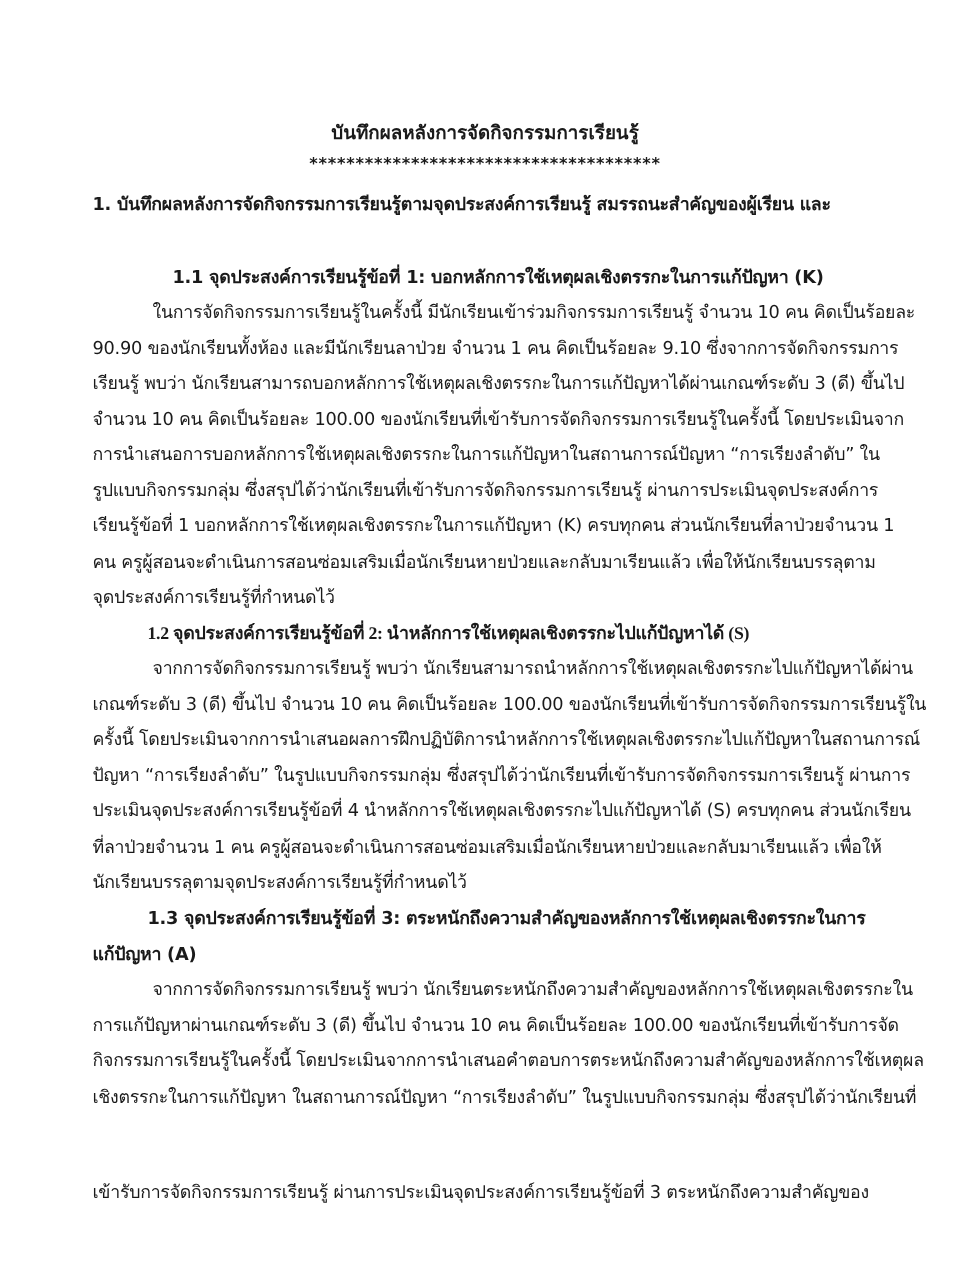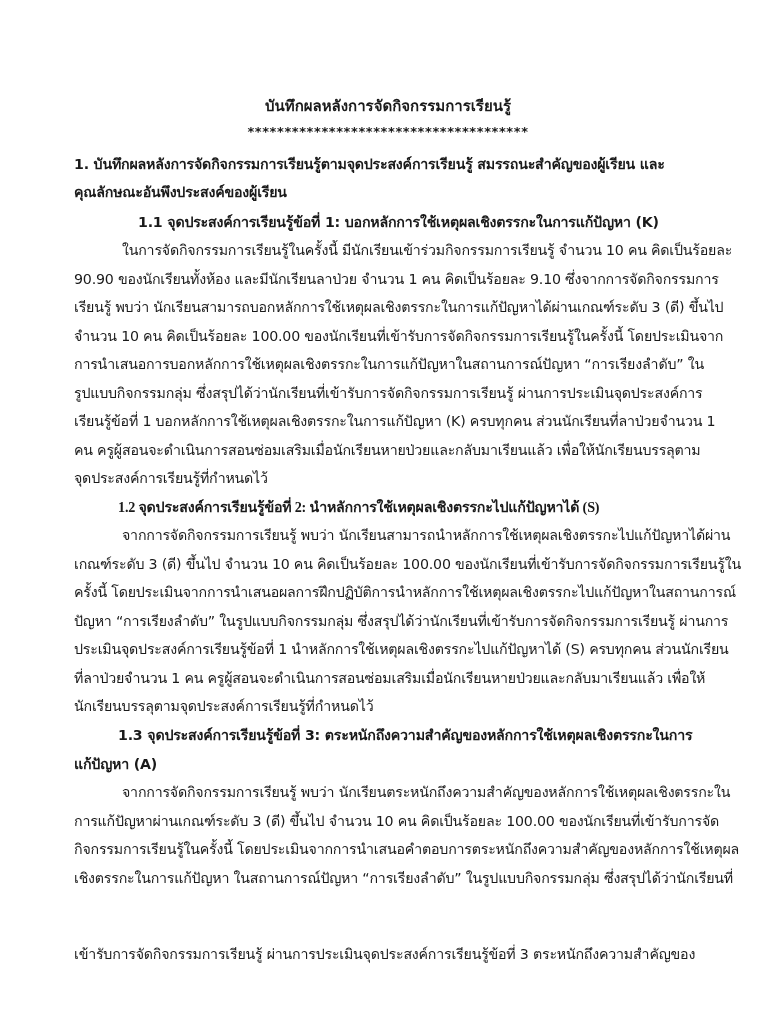--- a/index.html
+++ b/index.html
@@ -14,39 +14,38 @@
   .ind2 { left: 122px; text-align: center; }
 </style>
 </head>
 <body>
 
 <div class="page">
   <div class="title" style="top:96px;">บันทึกผลหลังการจัดกิจกรรมการเรียนรู้</div>
   <div class="stars" style="top:122px;">**************************************</div>
 
   <div class="line b" style="top:154px;">1. บันทึกผลหลังการจัดกิจกรรมการเรียนรู้ตามจุดประสงค์การเรียนรู้ สมรรถนะสำคัญของผู้เรียน และ</div>
-  <div class="line b" style="top:182px;">คุณลักษณะอันพึงประสงค์ของผู้เรียน</div>
 
   <div class="line b ind1" style="top:212px;margin-left:20px;">1.1 จุดประสงค์การเรียนรู้ข้อที่ 1: บอกหลักการใช้เหตุผลเชิงตรรกะในการแก้ปัญหา (K)</div>
   <div class="line ind2" style="top:240px;">ในการจัดกิจกรรมการเรียนรู้ในครั้งนี้ มีนักเรียนเข้าร่วมกิจกรรมการเรียนรู้ จำนวน 10 คน คิดเป็นร้อยละ</div>
   <div class="line" style="top:269px;">90.90 ของนักเรียนทั้งห้อง และมีนักเรียนลาป่วย จำนวน 1 คน คิดเป็นร้อยละ 9.10 ซึ่งจากการจัดกิจกรรมการ</div>
   <div class="line" style="top:297px;">เรียนรู้ พบว่า นักเรียนสามารถบอกหลักการใช้เหตุผลเชิงตรรกะในการแก้ปัญหาได้ผ่านเกณฑ์ระดับ 3 (ดี) ขึ้นไป</div>
   <div class="line" style="top:326px;">จำนวน 10 คน คิดเป็นร้อยละ 100.00 ของนักเรียนที่เข้ารับการจัดกิจกรรมการเรียนรู้ในครั้งนี้ โดยประเมินจาก</div>
   <div class="line" style="top:354px;">การนำเสนอการบอกหลักการใช้เหตุผลเชิงตรรกะในการแก้ปัญหาในสถานการณ์ปัญหา “การเรียงลำดับ” ใน</div>
   <div class="line" style="top:383px;">รูปแบบกิจกรรมกลุ่ม ซึ่งสรุปได้ว่านักเรียนที่เข้ารับการจัดกิจกรรมการเรียนรู้ ผ่านการประเมินจุดประสงค์การ</div>
   <div class="line" style="top:411px;">เรียนรู้ข้อที่ 1 บอกหลักการใช้เหตุผลเชิงตรรกะในการแก้ปัญหา (K) ครบทุกคน ส่วนนักเรียนที่ลาป่วยจำนวน 1</div>
   <div class="line" style="top:468px;">จุดประสงค์การเรียนรู้ที่กำหนดไว้</div>
   <div class="line" style="top:440px;">คน ครูผู้สอนจะดำเนินการสอนซ่อมเสริมเมื่อนักเรียนหายป่วยและกลับมาเรียนแล้ว เพื่อให้นักเรียนบรรลุตาม</div>
 
   <div class="line b ind1" style="top:497px;font-family:Liberation Serif, serif;">1.2 จุดประสงค์การเรียนรู้ข้อที่ 2: นำหลักการใช้เหตุผลเชิงตรรกะไปแก้ปัญหาได้ (S)</div>
   <div class="line ind2" style="top:525px;">จากการจัดกิจกรรมการเรียนรู้ พบว่า นักเรียนสามารถนำหลักการใช้เหตุผลเชิงตรรกะไปแก้ปัญหาได้ผ่าน</div>
   <div class="line" style="top:554px;">เกณฑ์ระดับ 3 (ดี) ขึ้นไป จำนวน 10 คน คิดเป็นร้อยละ 100.00 ของนักเรียนที่เข้ารับการจัดกิจกรรมการเรียนรู้ใน</div>
   <div class="line" style="top:582px;">ครั้งนี้ โดยประเมินจากการนำเสนอผลการฝึกปฏิบัติการนำหลักการใช้เหตุผลเชิงตรรกะไปแก้ปัญหาในสถานการณ์</div>
   <div class="line" style="top:611px;">ปัญหา “การเรียงลำดับ” ในรูปแบบกิจกรรมกลุ่ม ซึ่งสรุปได้ว่านักเรียนที่เข้ารับการจัดกิจกรรมการเรียนรู้ ผ่านการ</div>
-  <div class="line" style="top:639px;">ประเมินจุดประสงค์การเรียนรู้ข้อที่ 1 นำหลักการใช้เหตุผลเชิงตรรกะไปแก้ปัญหาได้ (S) ครบทุกคน ส่วนนักเรียน</div>
+  <div class="line" style="top:639px;">ประเมินจุดประสงค์การเรียนรู้ข้อที่ 4 นำหลักการใช้เหตุผลเชิงตรรกะไปแก้ปัญหาได้ (S) ครบทุกคน ส่วนนักเรียน</div>
   <div class="line" style="top:668px;">ที่ลาป่วยจำนวน 1 คน ครูผู้สอนจะดำเนินการสอนซ่อมเสริมเมื่อนักเรียนหายป่วยและกลับมาเรียนแล้ว เพื่อให้</div>
   <div class="line" style="top:696px;">นักเรียนบรรลุตามจุดประสงค์การเรียนรู้ที่กำหนดไว้</div>
 
   <div class="line b ind1" style="top:725px;">1.3 จุดประสงค์การเรียนรู้ข้อที่ 3: ตระหนักถึงความสำคัญของหลักการใช้เหตุผลเชิงตรรกะในการ</div>
   <div class="line b" style="top:754px;">แก้ปัญหา (A)</div>
   <div class="line ind2" style="top:782px;">จากการจัดกิจกรรมการเรียนรู้ พบว่า นักเรียนตระหนักถึงความสำคัญของหลักการใช้เหตุผลเชิงตรรกะใน</div>
   <div class="line" style="top:811px;">การแก้ปัญหาผ่านเกณฑ์ระดับ 3 (ดี) ขึ้นไป จำนวน 10 คน คิดเป็นร้อยละ 100.00 ของนักเรียนที่เข้ารับการจัด</div>
   <div class="line" style="top:839px;">กิจกรรมการเรียนรู้ในครั้งนี้ โดยประเมินจากการนำเสนอคำตอบการตระหนักถึงความสำคัญของหลักการใช้เหตุผล</div>
   <div class="line" style="top:868px;">เชิงตรรกะในการแก้ปัญหา ในสถานการณ์ปัญหา “การเรียงลำดับ” ในรูปแบบกิจกรรมกลุ่ม ซึ่งสรุปได้ว่านักเรียนที่</div>
   <div class="line" style="top:944px;">เข้ารับการจัดกิจกรรมการเรียนรู้ ผ่านการประเมินจุดประสงค์การเรียนรู้ข้อที่ 3 ตระหนักถึงความสำคัญของ</div>

